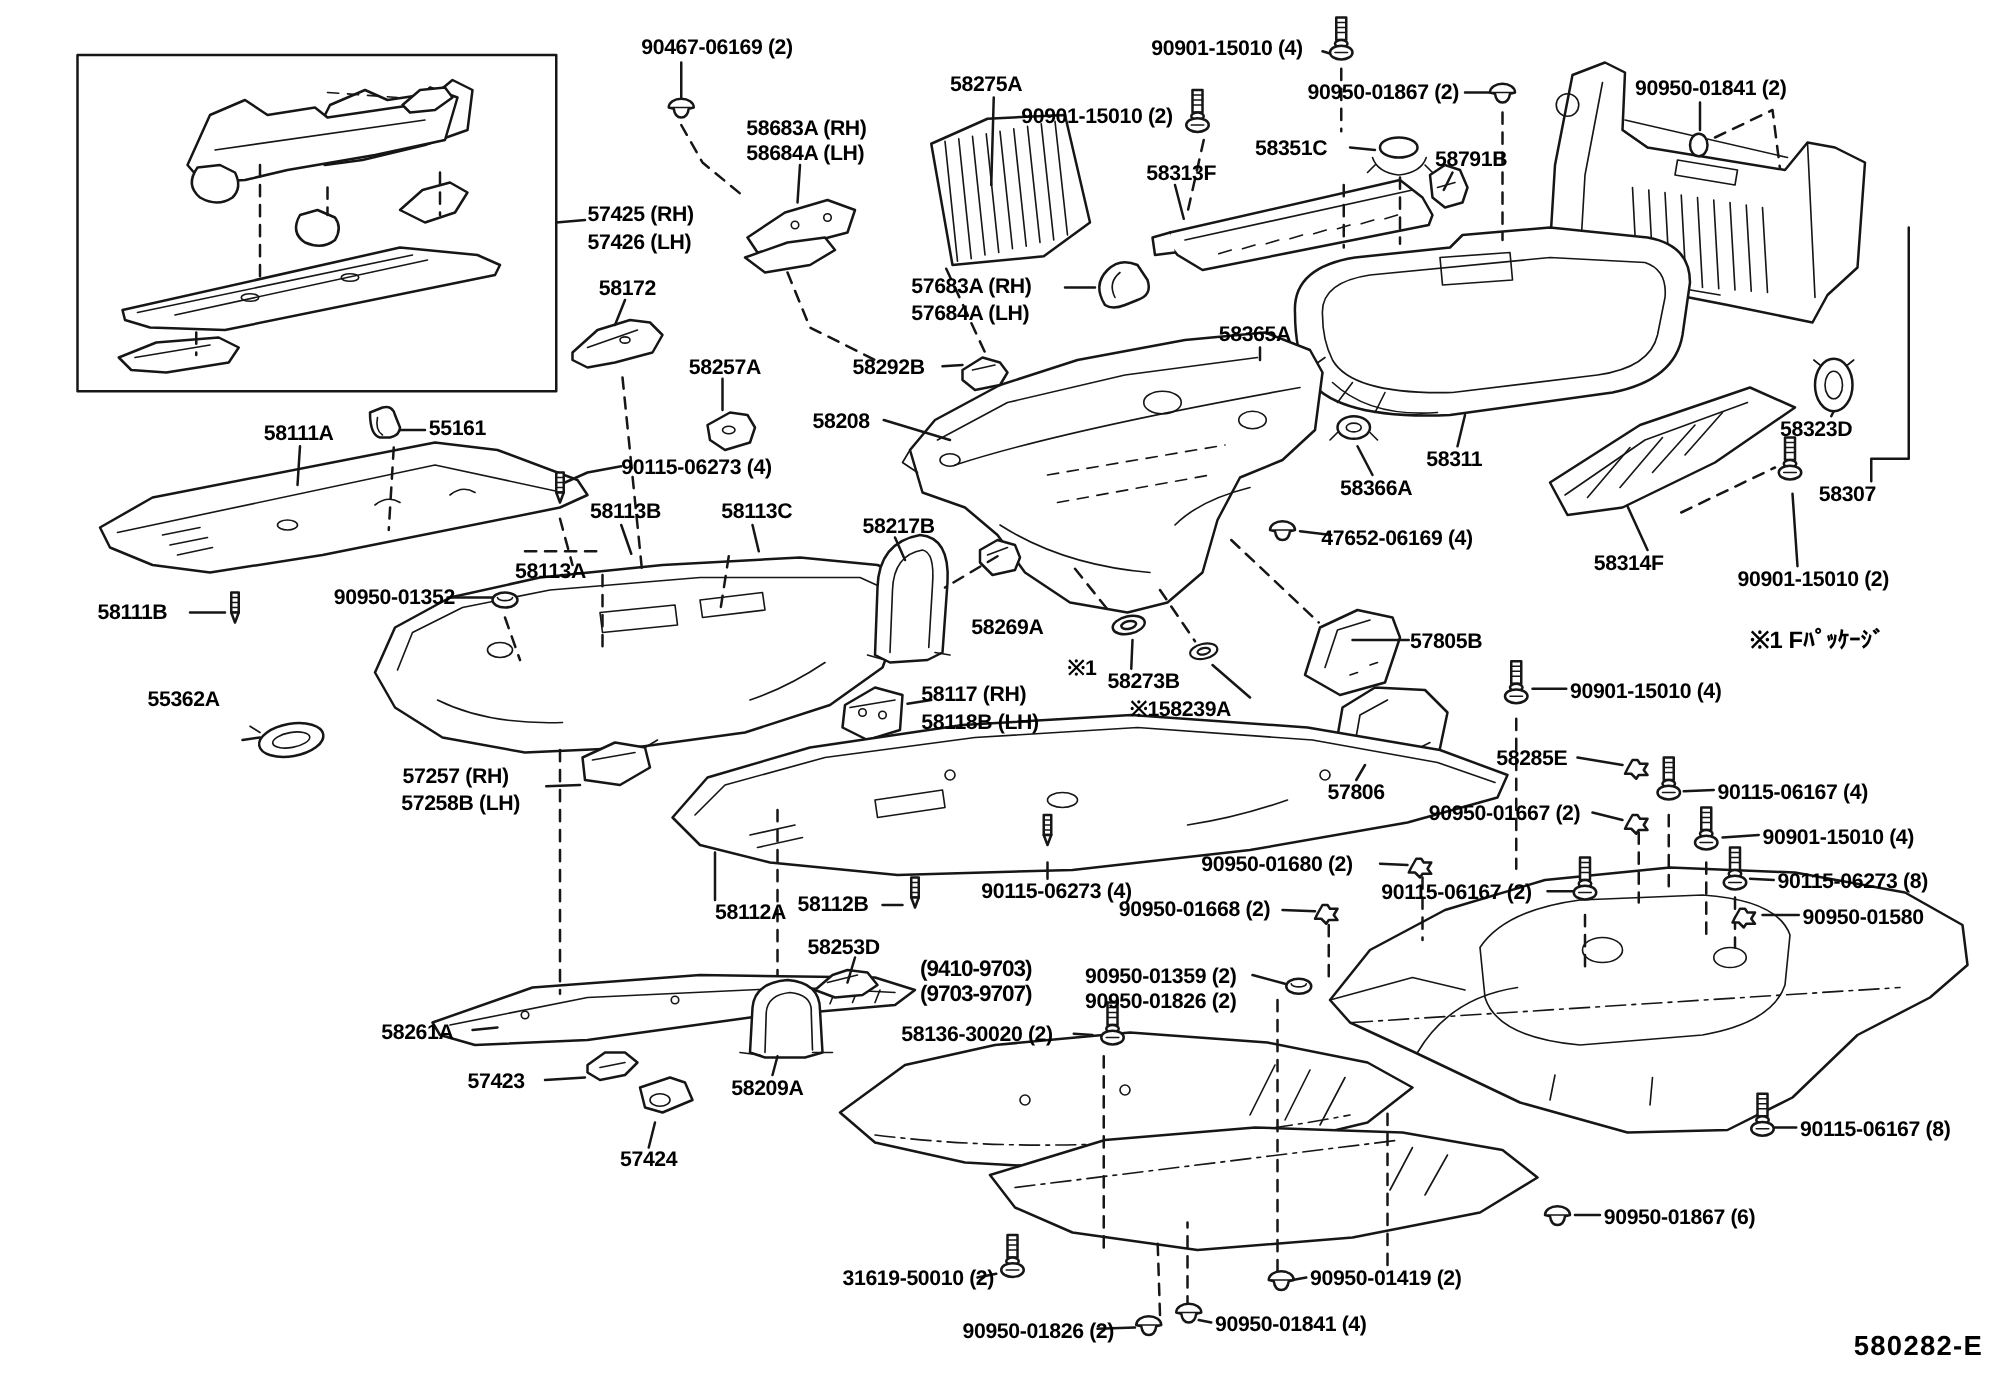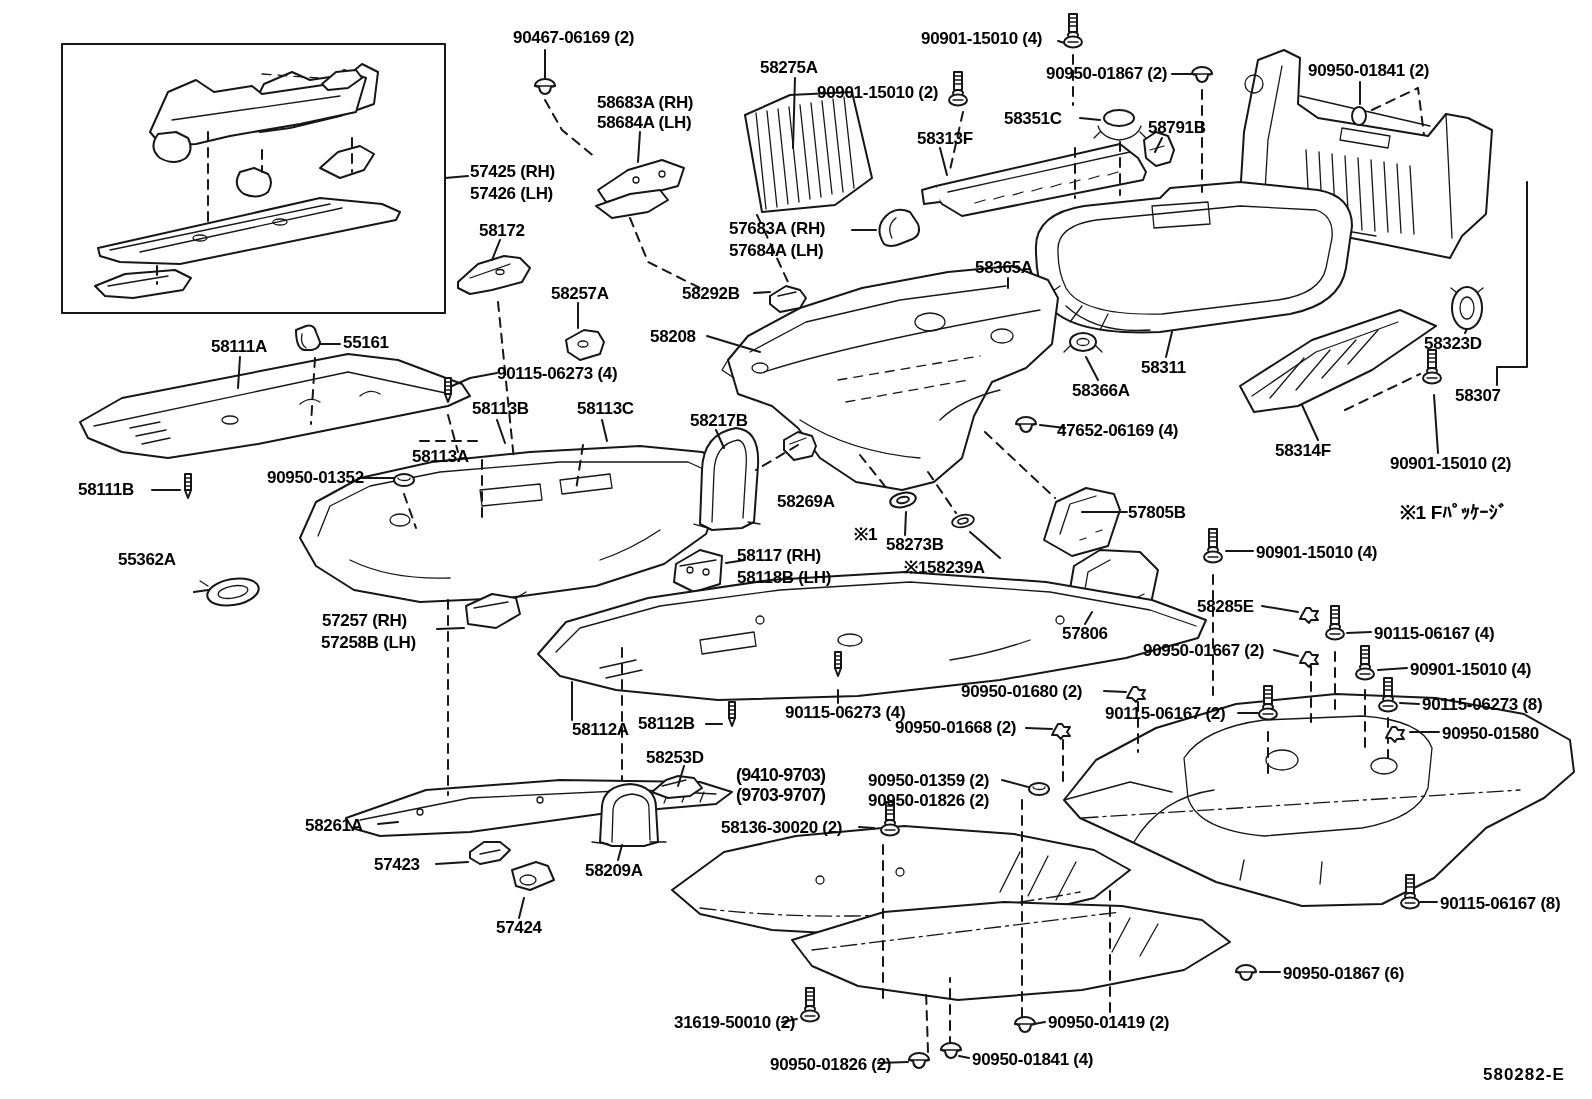--- a/index.html
+++ b/index.html
@@ -4,21 +4,21 @@
 <style>
   html,body{margin:0;padding:0;background:#fff;}
   .stage{position:relative;width:1592px;height:1099px;background:#fff;overflow:hidden;
          font-family:"Liberation Sans",sans-serif;}
   .stage svg{position:absolute;left:0;top:0;}
   #labels-layer{position:absolute;left:0;top:0;width:100%;height:100%;}
   .plabel{position:absolute;font:700 17px "Liberation Sans",sans-serif;color:#000;
           letter-spacing:-0.3px;white-space:nowrap;line-height:1;}
   .plabel.strong{font-size:18px;letter-spacing:-0.8px;}
   .plabel.note{font-size:19px;}
-  .plabel.code{font-size:17px;letter-spacing:1px;}
+  .plabel.code{font-size:22px;letter-spacing:1px;}
   .ln{stroke:#161616;stroke-width:2;fill:none;stroke-linejoin:round;stroke-linecap:round;}
   .thin{stroke-width:1.3;}
   .fw{fill:#ffffff;}
   .dash{stroke-dasharray:9 7;}
   .dd{stroke-dasharray:16 5 3 5;}
 </style>
 </head>
 <body>
 
 <div class="stage">

